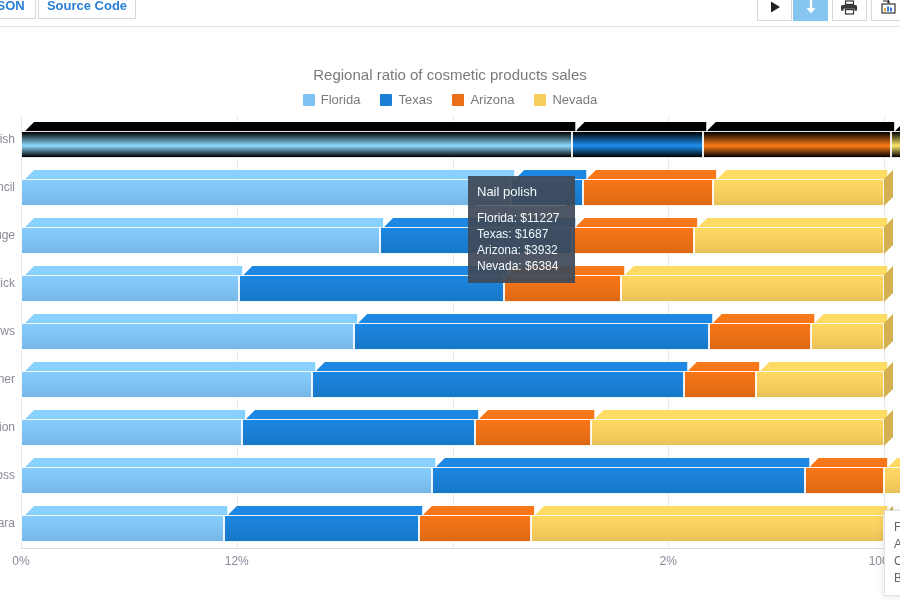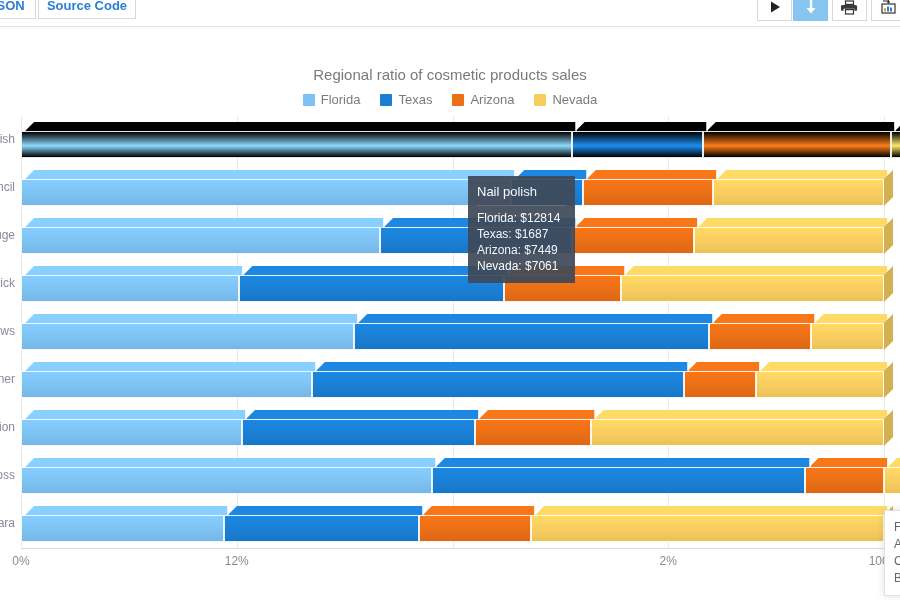--- a/index.html
+++ b/index.html
@@ -311,24 +311,24 @@
   <div class="xtick" style="left: 0px;">0%</div>
       <div class="xtick" style="left: 215.75px;">12%</div>
       <div class="xtick" style="left: 431.5px; margin-top: 44px;">50%</div>
       <div class="xtick" style="left: 647.25px;">2%</div>
       <div class="xtick" style="left: 863px;">100%</div>
     </div>
 
   <div id="tooltip">
     <div class="tt-title">Nail polish</div>
     <div class="tt-sep"></div>
-    <div class="tt-row">Florida: $12814</div>
+    <div class="tt-row">Florida: $11227</div>
     <div class="tt-row">Texas: $1687</div>
-    <div class="tt-row">Arizona: $7449</div>
-    <div class="tt-row">Nevada: $7061</div>
+    <div class="tt-row">Arizona: $3932</div>
+    <div class="tt-row">Nevada: $6384</div>
   </div>
 
   <div id="tooltip2">
     <div>F</div>
     <div>A</div>
     <div>C</div>
     <div>B</div>
   </div>
 </div>
 

